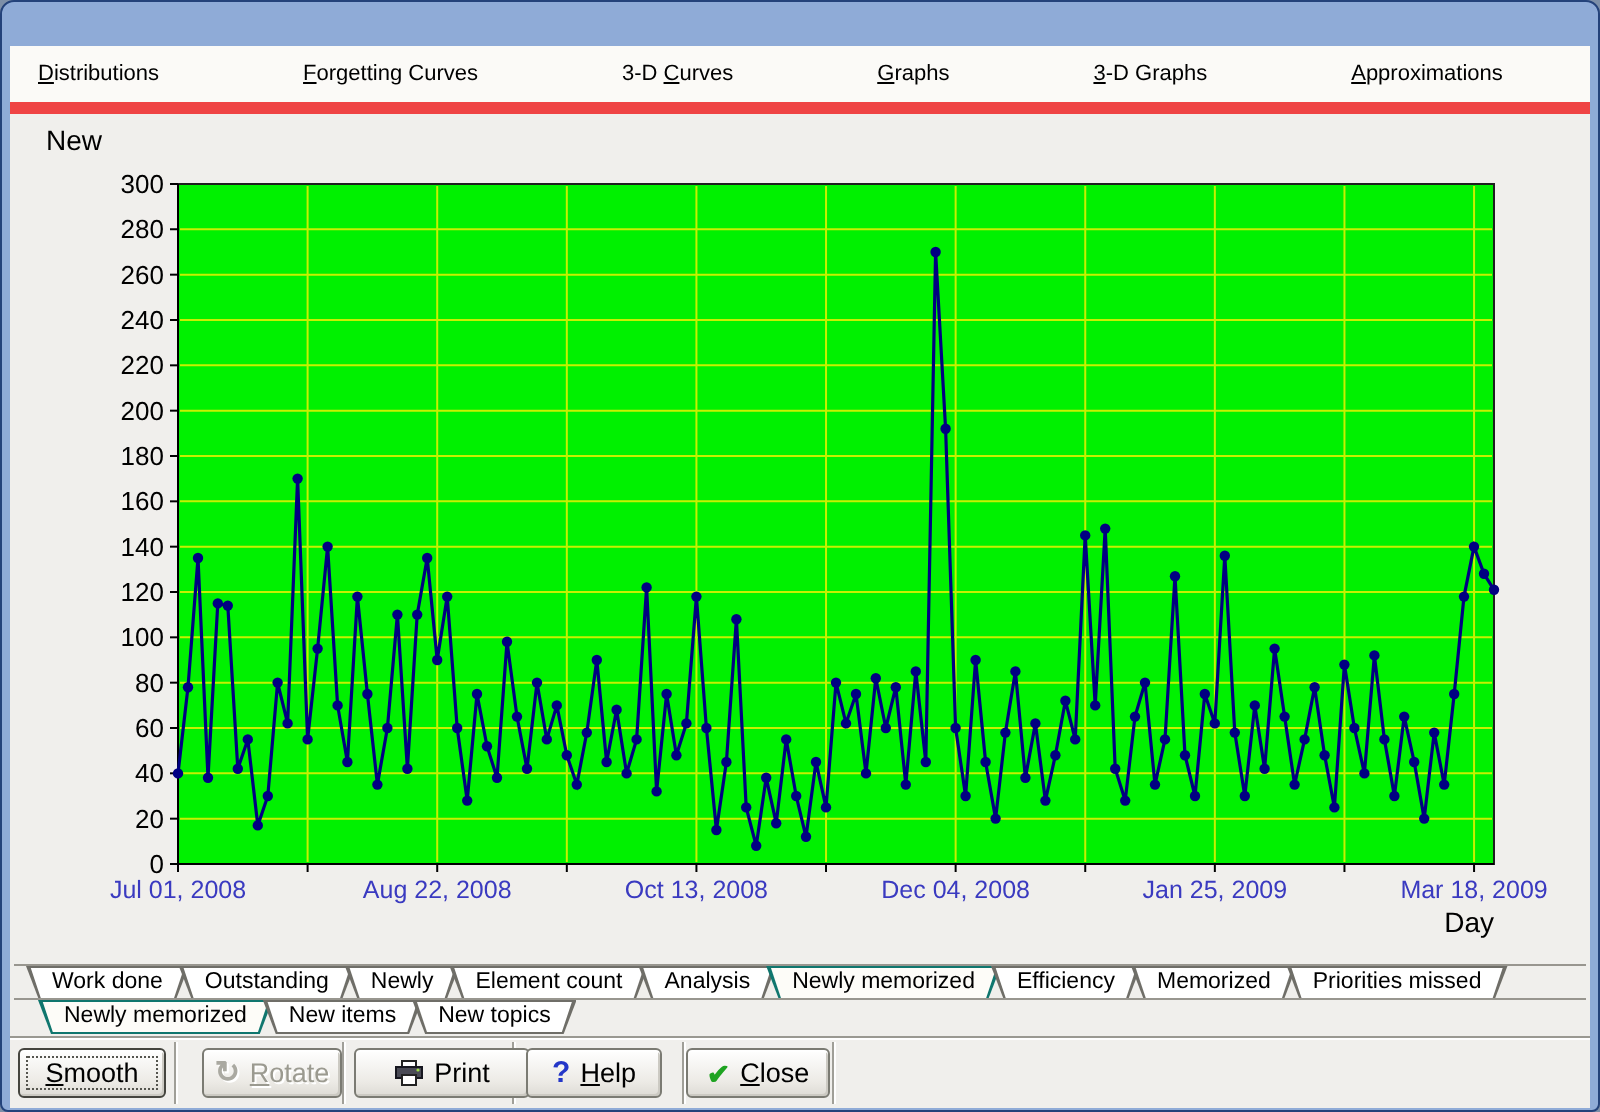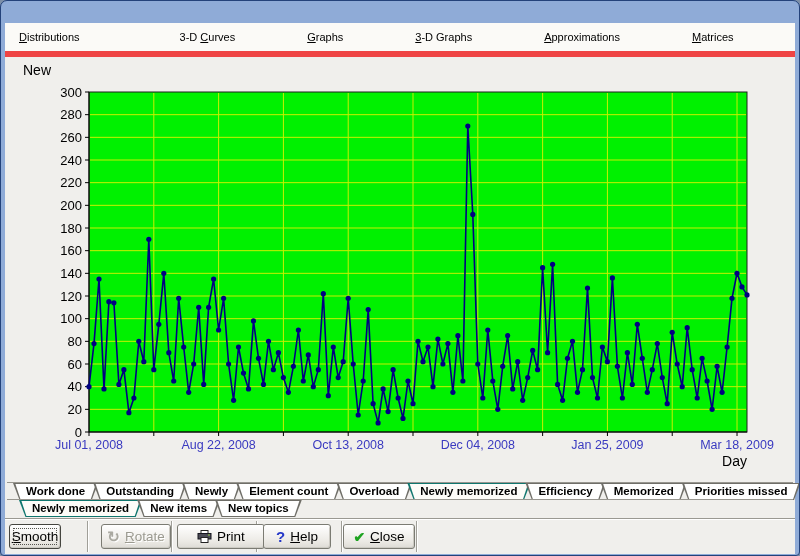--- a/index.html
+++ b/index.html
@@ -35,21 +35,21 @@
   .tsep{width:1px;height:19px;background:#8a8a8a;}
   .tsep.trail{margin-left:16px;}
   
   #chartbox{position:absolute;top:28px;left:0;width:792px;height:420px;}
   
   .btrow{position:absolute;left:2px;right:2px;height:17px;border-top:1px solid #98968f;
          display:flex;align-items:stretch;}
   #btrow1{top:459px;padding-left:6px;}
   #btrow2{top:476px;padding-left:12px;}
   .bt{position:relative;margin-right:-5px;background:#6f6e68;
-      clip-path:polygon(0 0,100% 0,calc(100% - 6.5px) 100%,6.5px 100%);font-weight:bold;}
+      clip-path:polygon(0 0,100% 0,calc(100% - 6.5px) 100%,6.5px 100%);}
   .bt-in{position:absolute;left:0;right:0;top:1px;bottom:1px;background:#ffffff;
       clip-path:polygon(2.4px 0,calc(100% - 2.4px) 0,calc(100% - 7.4px) 100%,7.4px 100%);}
   .bt.sel{background:#0f766e;}
   .bt.sel .bt-in{background:#fdfcf8;}
   .bt-label{position:relative;display:block;padding:1px 13px 0 13px;font-size:11.5px;
       line-height:15px;color:#000;white-space:nowrap;}
   
   #btnbar{position:absolute;left:0;right:0;top:495px;height:35px;background:#f0efec;
           border-top:1px solid #9a9992;box-shadow:inset 0 1px 0 #ffffff;}
   .bsep{position:absolute;top:2px;bottom:2px;width:2px;
@@ -70,20 +70,21 @@
 </style>
 </head>
 <body>
 
 <div id="window">
 
   <div id="inner">
     <div id="toptabs">
         <span class="ttop"><u>D</u>istributions</span>
         <span class="tsep"></span>
+        <span class="ttop"><u>F</u>orgetting Curves</span>
         <span class="tsep"></span>
         <span class="ttop">3-D <u>C</u>urves</span>
         <span class="tsep"></span>
         <span class="ttop"><u>G</u>raphs</span>
         <span class="tsep"></span>
         <span class="ttop"><u>3</u>-D Graphs</span>
         <span class="tsep"></span>
         <span class="ttop"><u>A</u>pproximations</span>
         <span class="tsep"></span>
         <span class="ttop"><u>M</u>atrices</span>
@@ -330,21 +331,21 @@
         <div class="bt">
           <div class="bt-in"></div>
           <span class="bt-label">Newly</span>
         </div>
         <div class="bt">
           <div class="bt-in"></div>
           <span class="bt-label">Element count</span>
         </div>
         <div class="bt">
           <div class="bt-in"></div>
-          <span class="bt-label">Overload</span>
+          <span class="bt-label">Analysis</span>
         </div>
         <div class="bt sel">
           <div class="bt-in"></div>
           <span class="bt-label">Newly memorized</span>
         </div>
         <div class="bt">
           <div class="bt-in"></div>
           <span class="bt-label">Efficiency</span>
         </div>
         <div class="bt">
@@ -370,21 +371,21 @@
           <span class="bt-label">New topics</span>
         </div>
       </div>
 
     <div id="btnbar">
       <div class="bsep" style="left:82px"></div>
       <div class="bsep" style="left:166px"></div>
       <div class="bsep" style="left:251px"></div>
       <div class="bsep" style="left:336px"></div>
       <div class="bsep" style="left:411px"></div>
-    <button class="wbtn focused" style="left: 4px; width: 52px;">
+    <button class="wbtn focused" style="left: 4px; width: 74px;">
           <span><u>S</u>mooth</span>
           <div class="focus-ring"></div>
         </button>
         <button class="wbtn disabled" aria-disabled="true" style="left: 96px; width: 70px;">
           <span class="ic-rot">↻</span>
           <span><u>R</u>otate</span>
         </button>
         <button class="wbtn" style="left: 172px; width: 88px;">
           <svg width="15" height="13" viewBox="0 0 15 13">
             <rect x="4" y="0.5" width="7" height="3" fill="#fff" stroke="#222"></rect>

